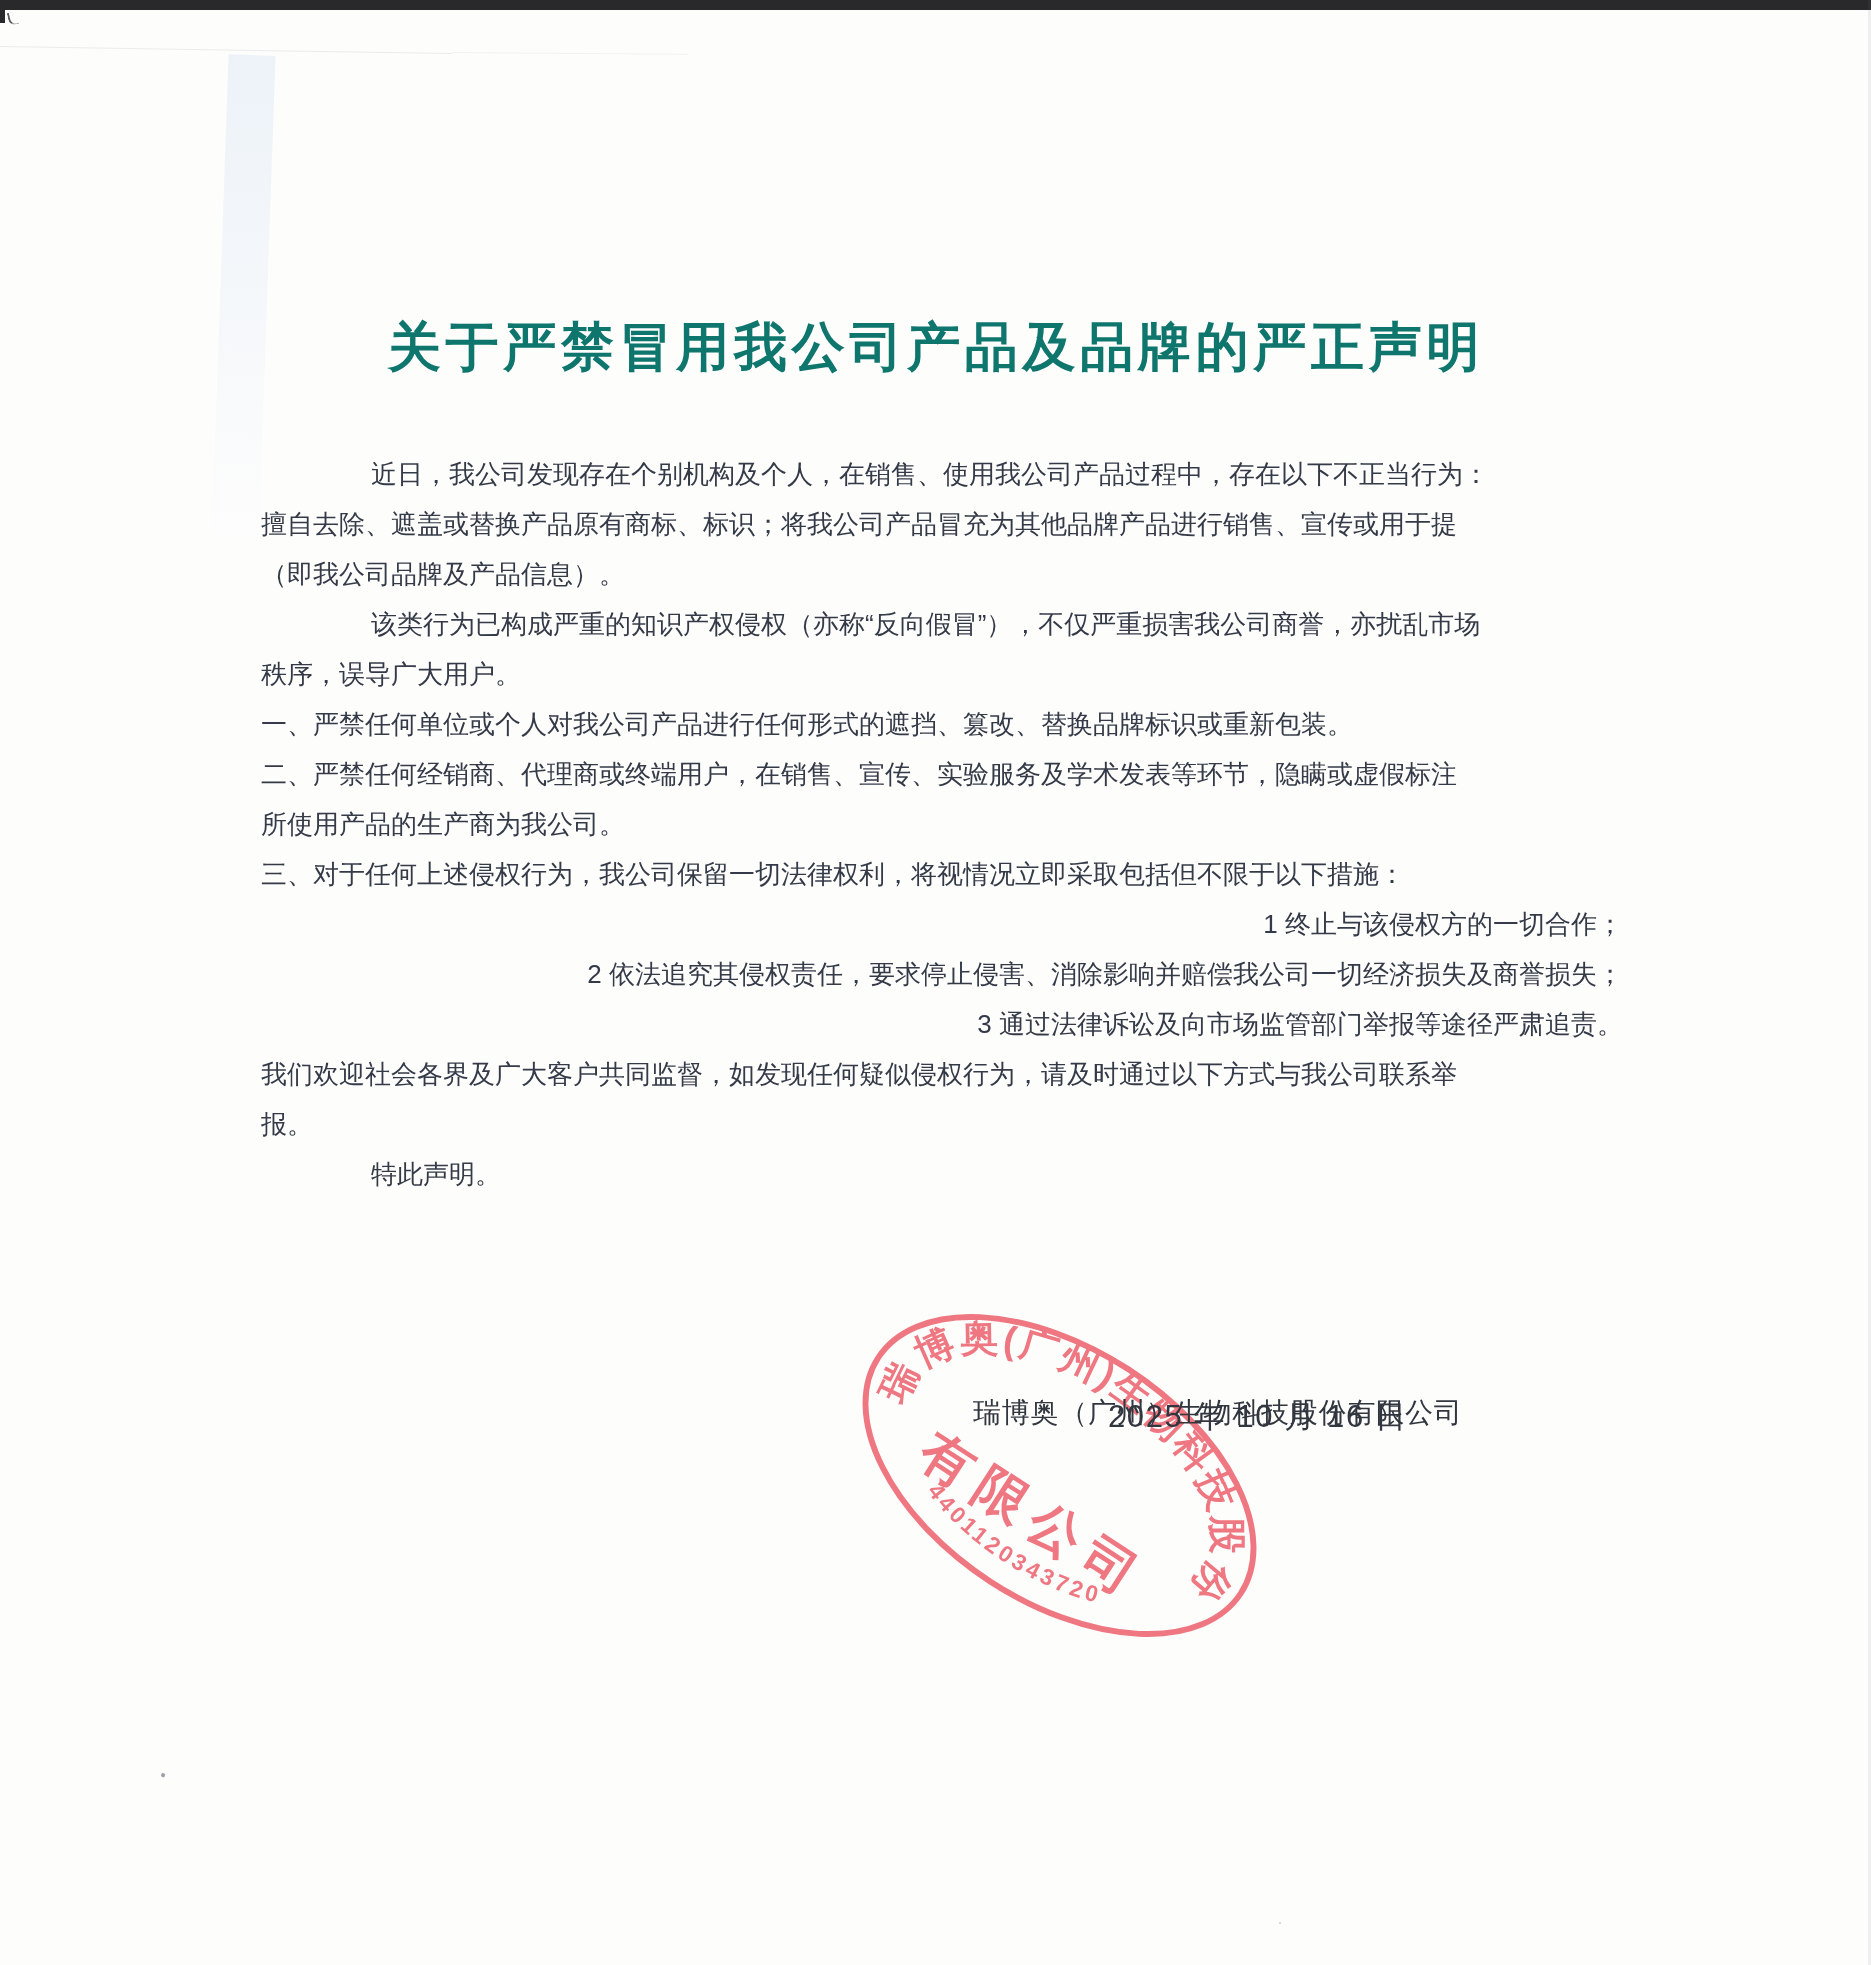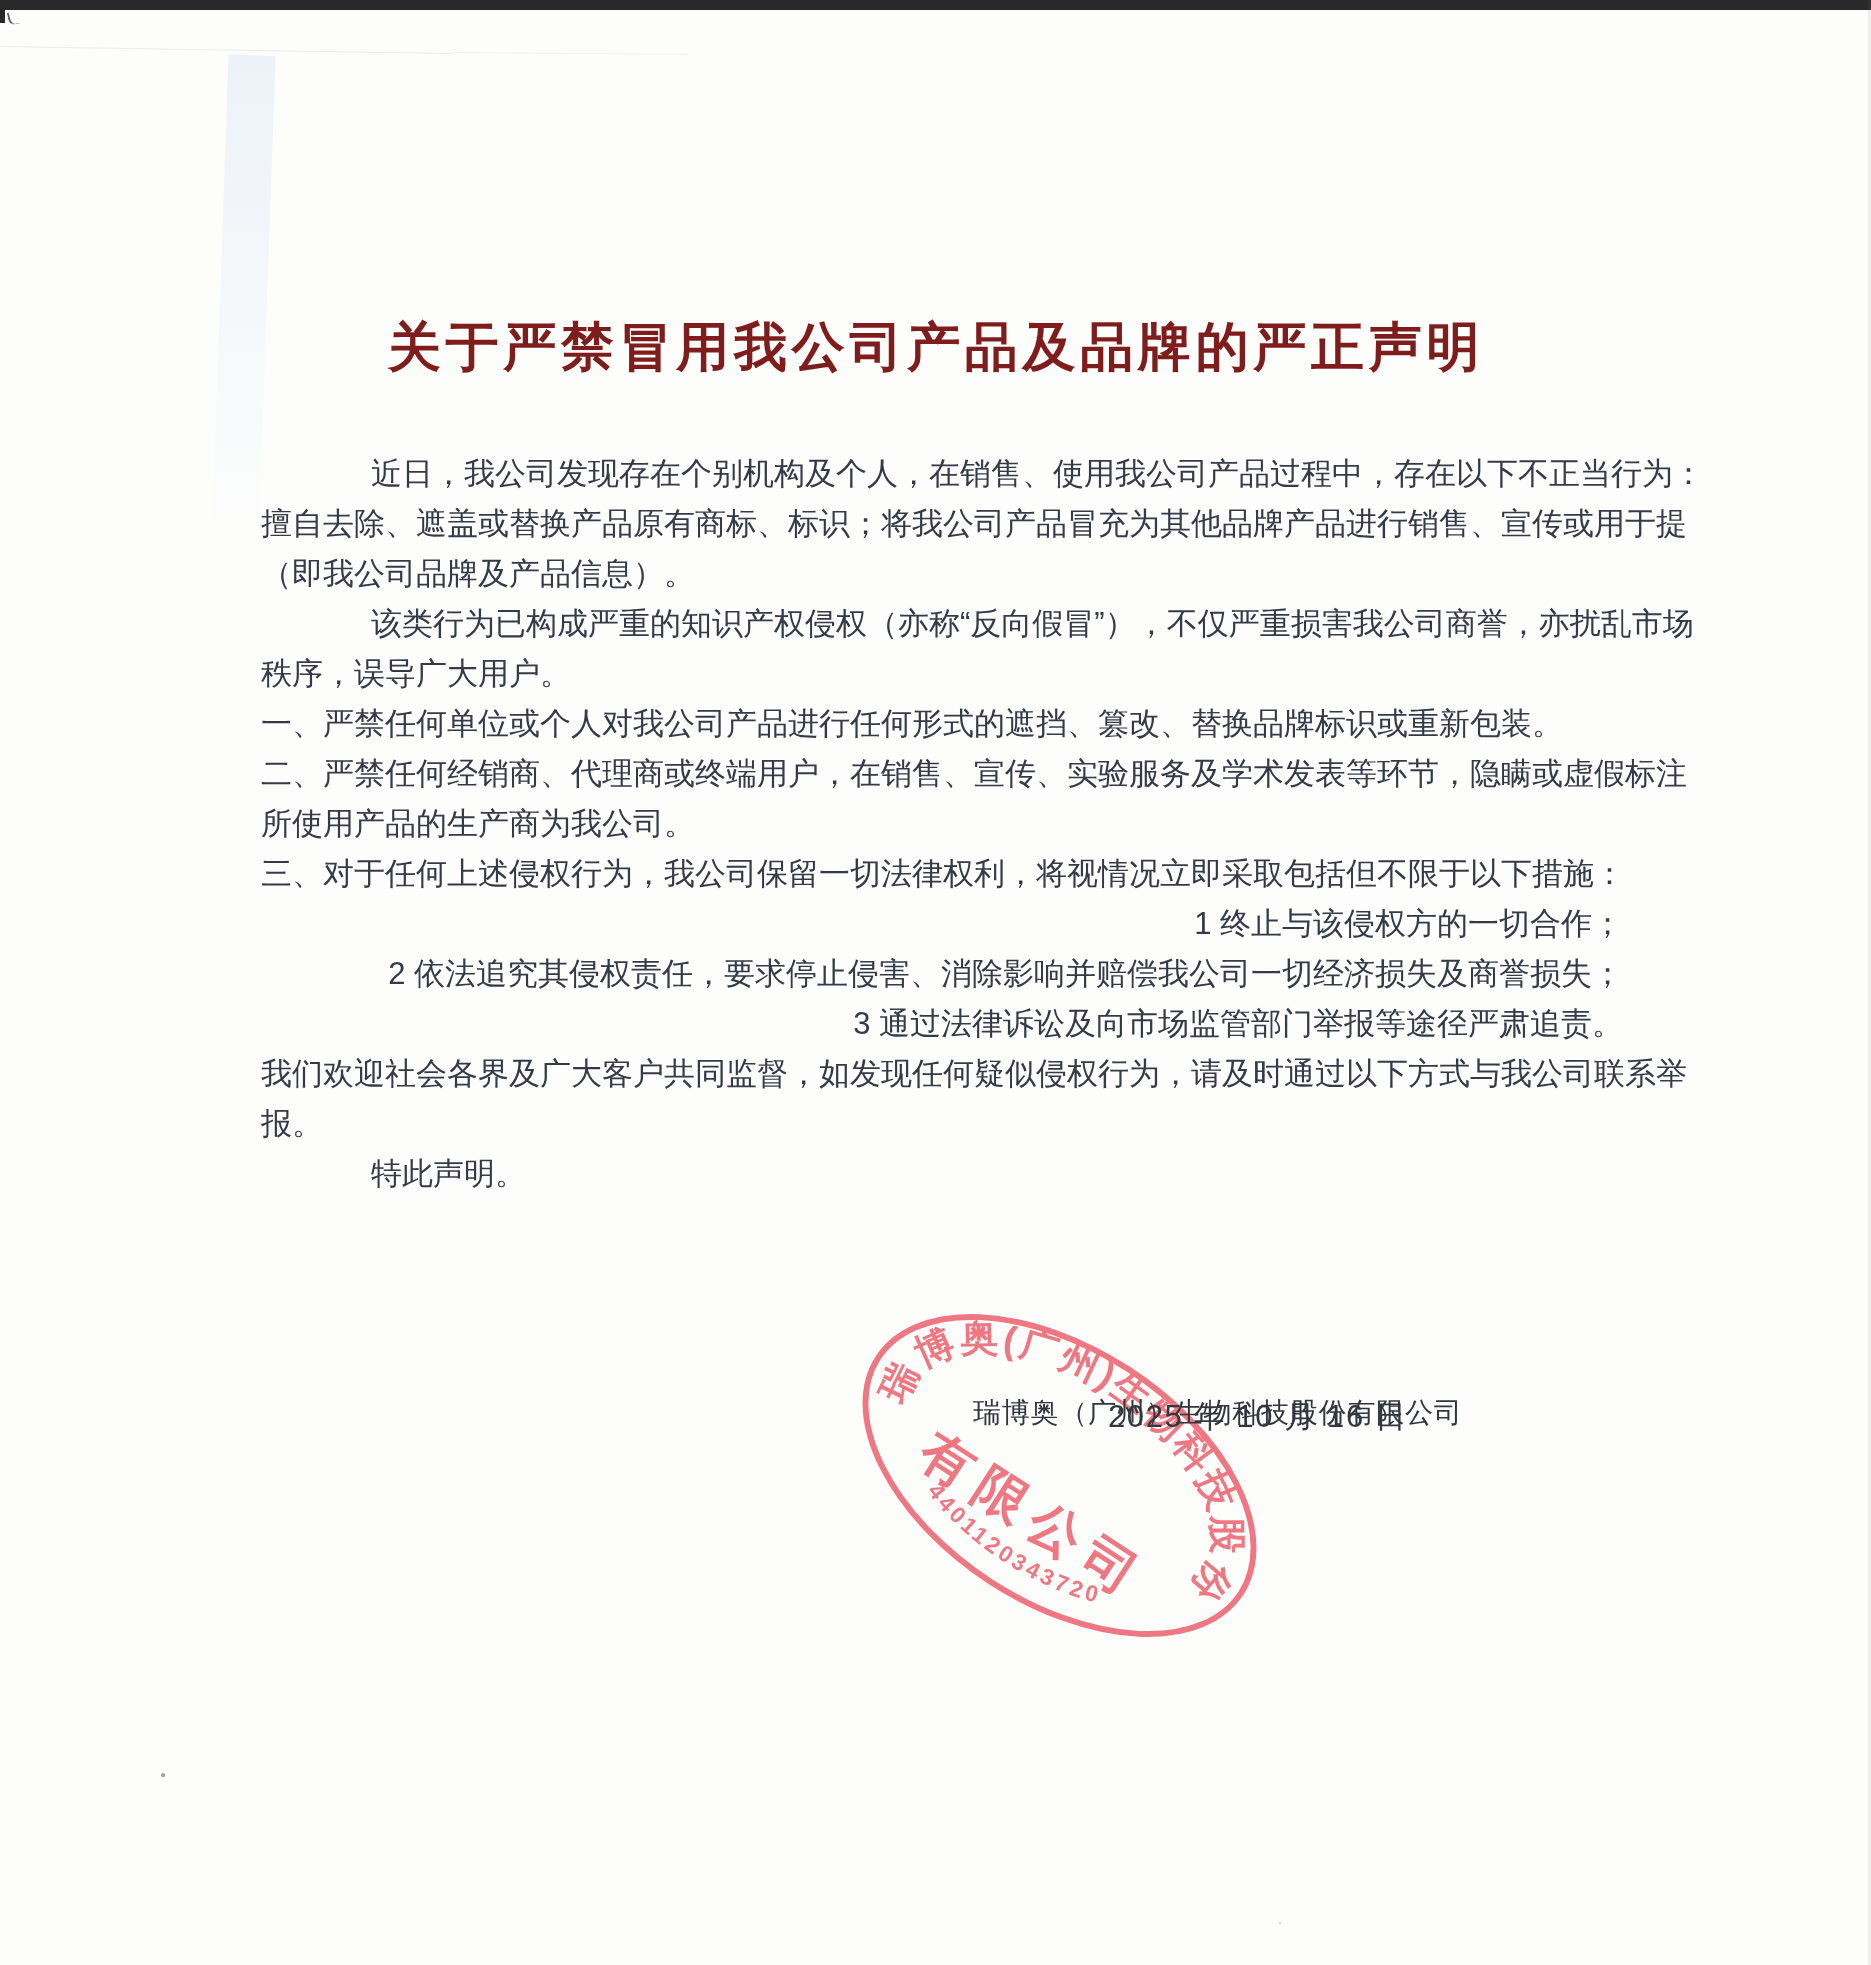--- a/index.html
+++ b/index.html
@@ -27,25 +27,25 @@
   .scan-edge-right { position: absolute; right: 0; top: 0; width: 3.9px; height: 100%; background: rgba(120,122,128,0.10); }
   .speck { position: absolute; background: rgba(80,85,95,0.55); border-radius: 50%; }
   .speck.s1 { left: 161px; top: 1773px; width: 3.5px; height: 4.3px; transform: rotate(30deg); }
   .speck.s4 { left: 1279px; top: 1922px; width: 2.4px; height: 2.4px; opacity: .5; }
 
   
   .doc-title {
     position: absolute; left: 0; right: 0; top: 312px;
     text-align: center;
     font-size: 53px; font-weight: 600; letter-spacing: 4.7px;
-    color: #7f1d1d;
+    color: #0f766e;
   }
   .body-text {
     position: absolute; left: 261px; top: 449px; width: 1362px;
-    font-size: 31px; line-height: 50px; color: #343a47;
+    font-size: 26px; line-height: 50px; color: #343a47;
     letter-spacing: 0px;
   }
   .body-text .line { white-space: nowrap; }
   .body-text .ind-1 { padding-left: 110px; }
   .body-text .ind-2 { padding-left: 115px; text-align: right; }
 
   .sig-company { position: absolute; left: 973px; top: 1394px; font-size: 28px; color: #31363f; letter-spacing: 0.8px; z-index: 3; }
   .sig-date    { position: absolute; left: 1108px; top: 1396px; font-size: 31px; color: #31363f; letter-spacing: 1.6px; z-index: 3; }
 
   

